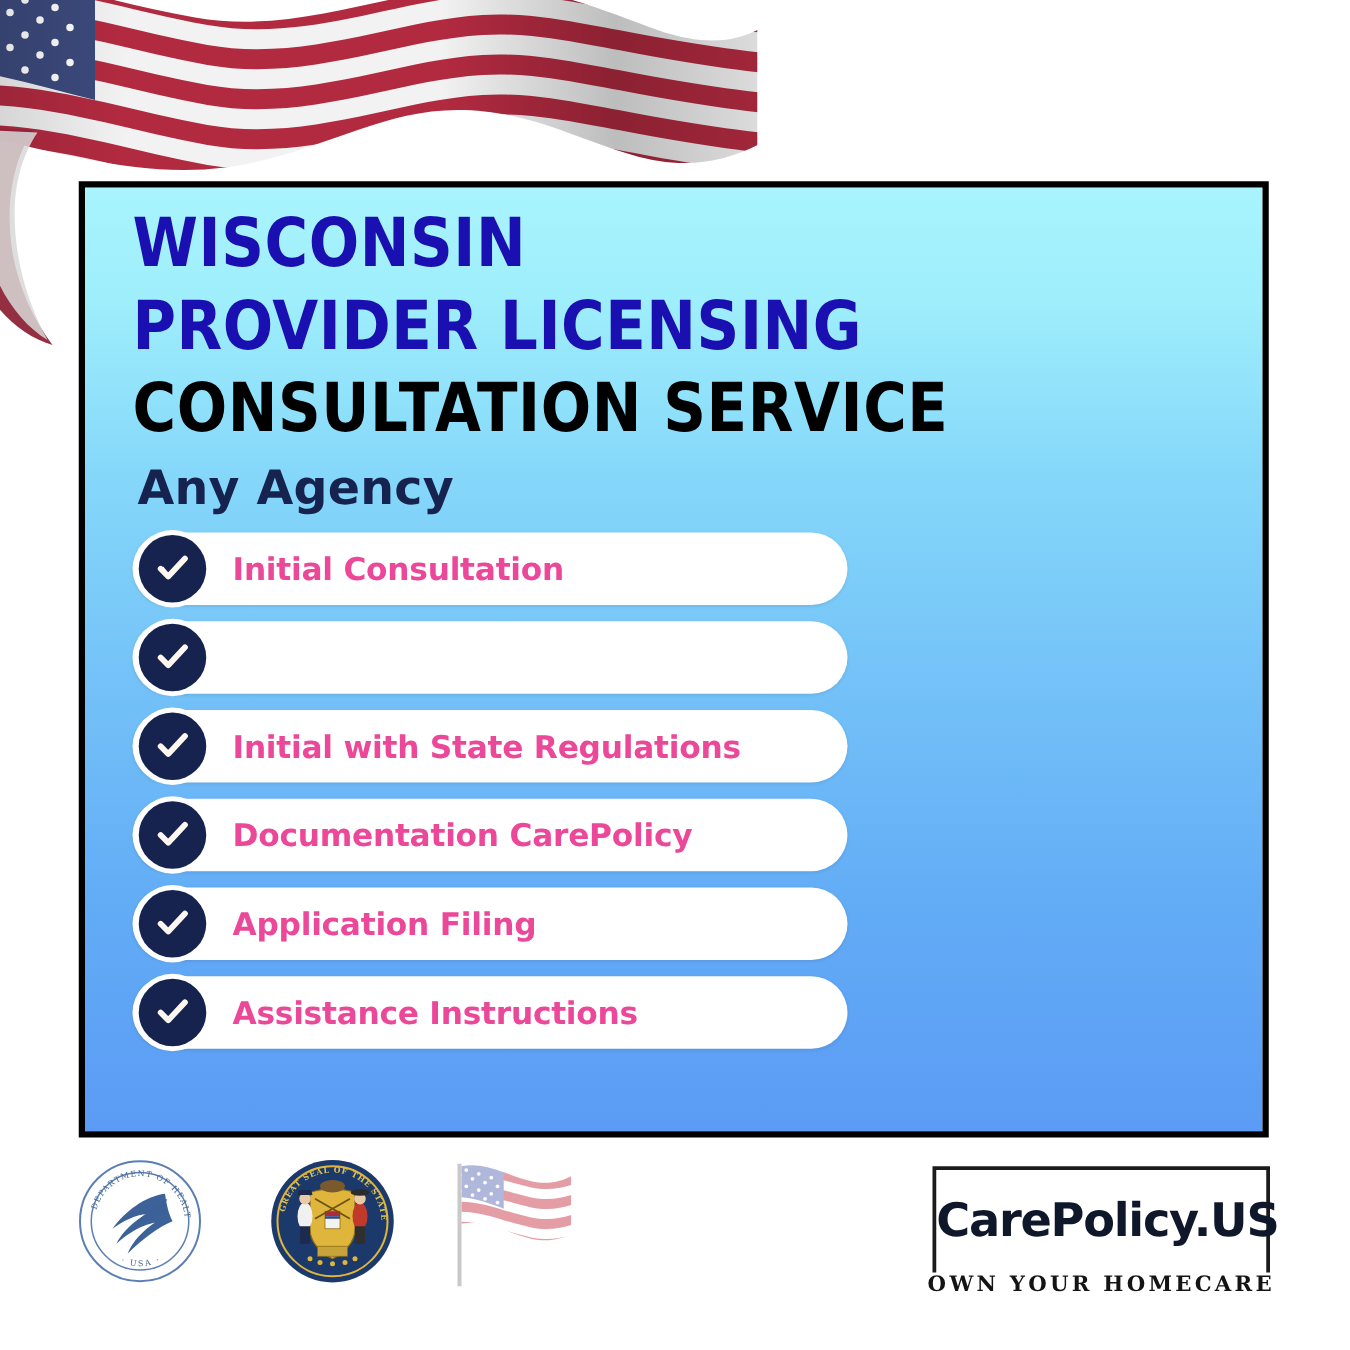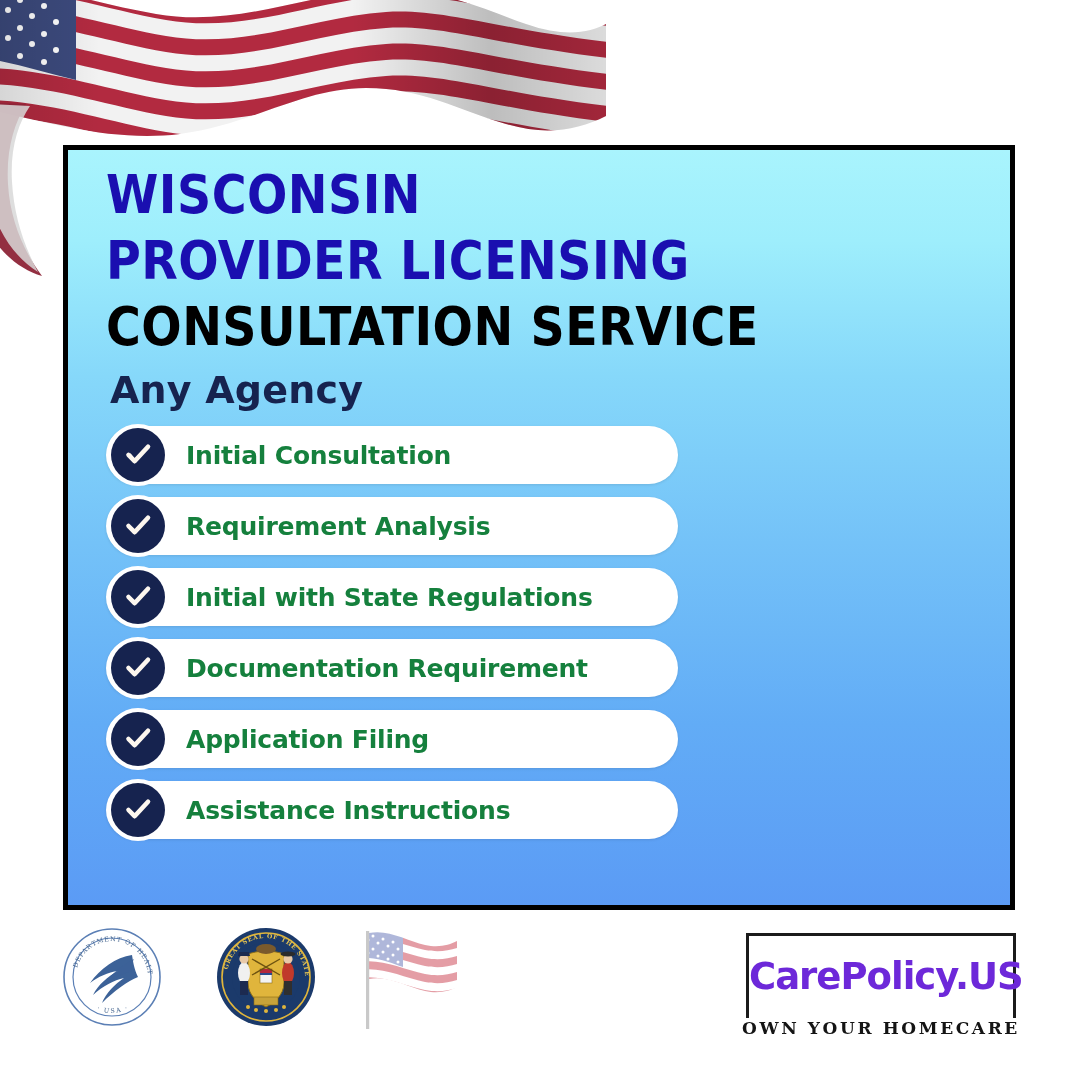--- a/index.html
+++ b/index.html
@@ -123,21 +123,21 @@
     box-shadow: 0 0 0 4px #ffffff;
   }
 
   .check-badge svg { display: block; }
 
   .check-label {
     margin-left: 80px;
     font-family: "DejaVu Sans", sans-serif;
     font-size: 25px;
     font-weight: bold;
-    color: #15803d;
+    color: #ec4899;
     letter-spacing: -0.2px;
     white-space: nowrap;
   }
 
   
   .footer {
     position: absolute;
     left: 0;
     top: 925px;
     width: 1080px;
@@ -165,21 +165,21 @@
 
   .brand-name {
     position: absolute;
     left: 0;
     right: 0;
     top: 19px;
     text-align: center;
     font-family: "DejaVu Sans", sans-serif;
     font-size: 37px;
     font-weight: bold;
-    color: #6d28d9;
+    color: #0f172a;
     letter-spacing: -1px;
   }
 
   .brand-tagline-wrap {
     position: absolute;
     left: 0;
     right: 0;
     bottom: -10px;
     display: flex;
     align-items: center;
@@ -222,39 +222,38 @@
           </span>
           <span class="check-label">Initial Consultation</span>
         </li>
 
         <li class="check-row">
           <span class="check-badge">
             <svg width="32" height="32" viewBox="0 0 32 32" aria-hidden="true">
               <path d="M6.5 16 L12.6 22.2 L26 7.8" stroke="#fdf7ef" stroke-width="4.6" fill="none" stroke-linecap="round" stroke-linejoin="round"></path>
             </svg>
           </span>
-          <span class="check-label">Requirement Analysis</span>
         </li>
 
         <li class="check-row">
           <span class="check-badge">
             <svg width="32" height="32" viewBox="0 0 32 32" aria-hidden="true">
               <path d="M6.5 16 L12.6 22.2 L26 7.8" stroke="#fdf7ef" stroke-width="4.6" fill="none" stroke-linecap="round" stroke-linejoin="round"></path>
             </svg>
           </span>
           <span class="check-label">Initial with State Regulations</span>
         </li>
 
         <li class="check-row">
           <span class="check-badge">
             <svg width="32" height="32" viewBox="0 0 32 32" aria-hidden="true">
               <path d="M6.5 16 L12.6 22.2 L26 7.8" stroke="#fdf7ef" stroke-width="4.6" fill="none" stroke-linecap="round" stroke-linejoin="round"></path>
             </svg>
           </span>
-          <span class="check-label">Documentation Requirement</span>
+          <span class="check-label">Documentation CarePolicy</span>
         </li>
 
         <li class="check-row">
           <span class="check-badge">
             <svg width="32" height="32" viewBox="0 0 32 32" aria-hidden="true">
               <path d="M6.5 16 L12.6 22.2 L26 7.8" stroke="#fdf7ef" stroke-width="4.6" fill="none" stroke-linecap="round" stroke-linejoin="round"></path>
             </svg>
           </span>
           <span class="check-label">Application Filing</span>
         </li>

